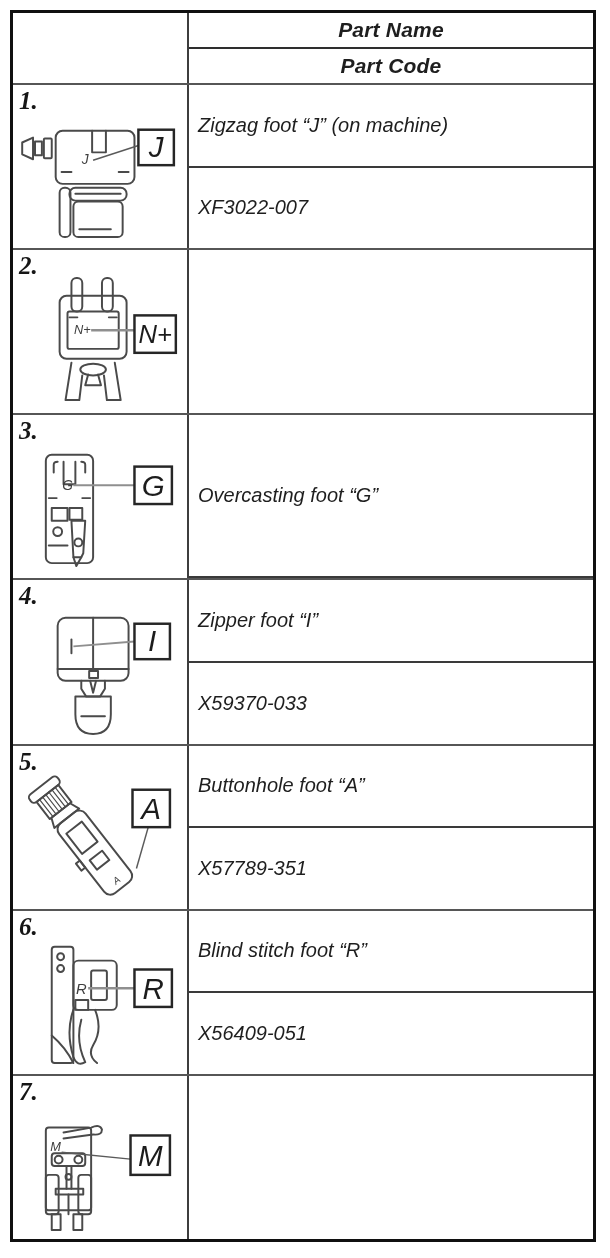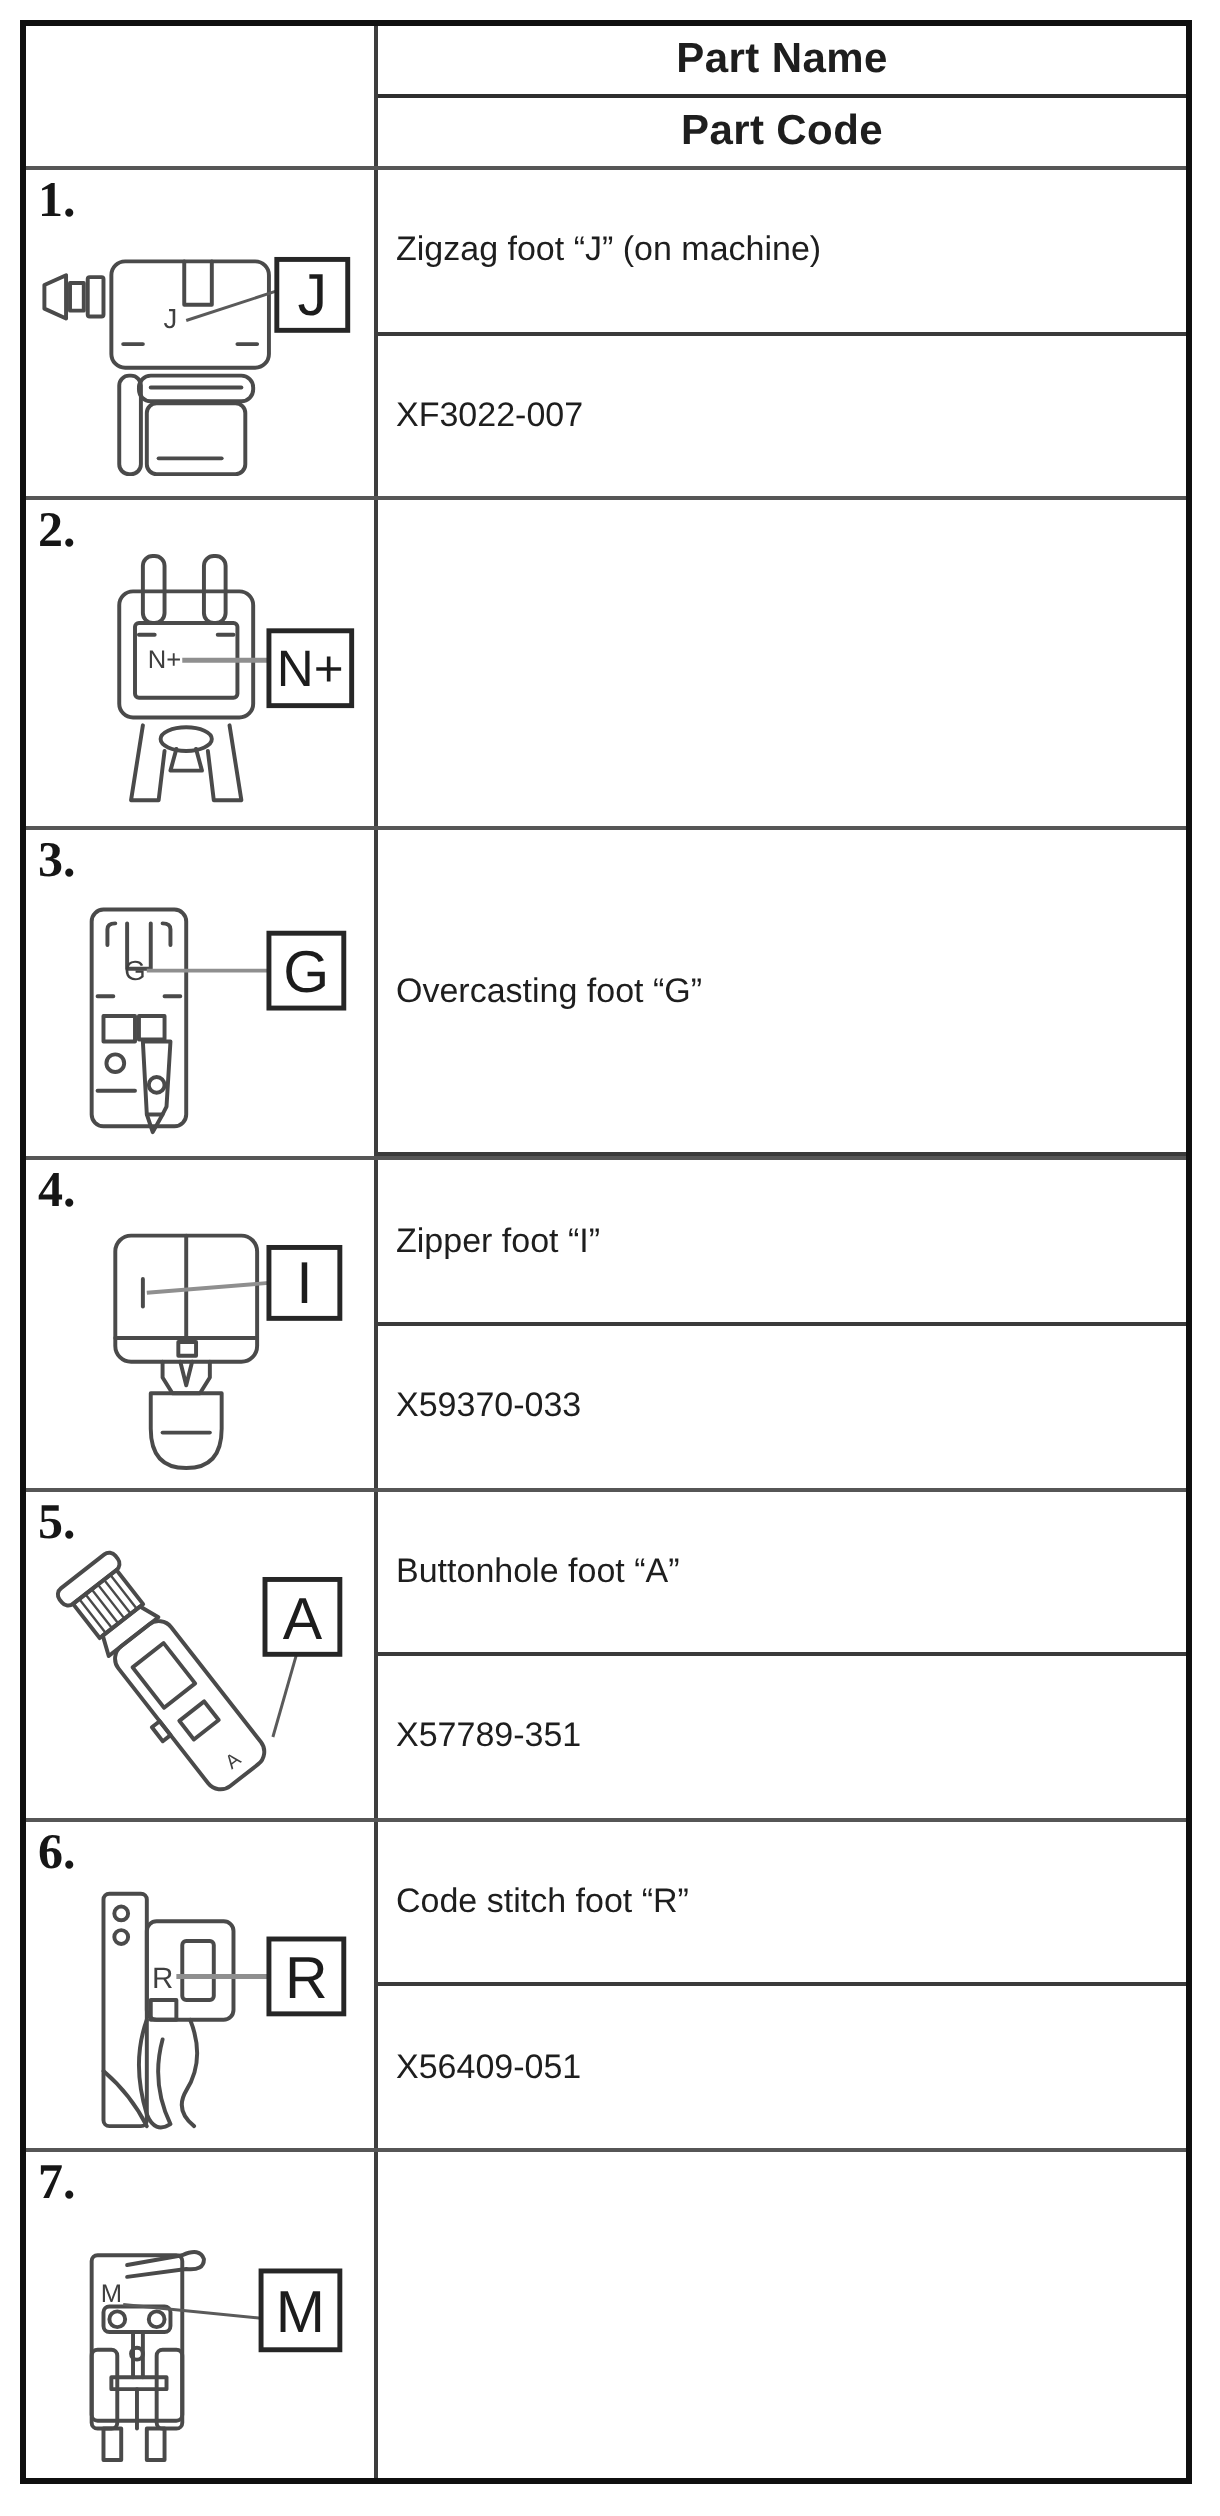--- a/index.html
+++ b/index.html
@@ -1,36 +1,36 @@
 <!DOCTYPE html>
 <html><head>
 <meta charset="utf-8">
 <style>
   html,body{margin:0;padding:0;background:#ffffff;}
   .page{position:relative;width:610px;height:1258px;background:#ffffff;
-        font-family:"Liberation Sans", sans-serif;color:#1e1e1e;overflow:hidden;}
+        font-family:"Liberation Sans", sans-serif;color:#1e1e1e;overflow:hidden;font-style:italic;}
   .parts-table{position:absolute;left:10px;top:10px;width:586px;height:1232px;
         box-sizing:border-box;border:3px solid #101010;display:flex;flex-direction:column;background:#fff;}
   
   .thead{display:flex;flex:0 0 70px;}
   .corner-cell{width:176px;box-sizing:border-box;border-right:2px solid #3d3d3d;}
   .head-right{flex:1;display:flex;flex-direction:column;}
   .head-cell{flex:1;display:flex;align-items:center;justify-content:center;
         font-weight:bold;font-size:21px;letter-spacing:.2px;}
   .head-cell.top{border-bottom:2px solid #2e2e2e;}
   
   .trow{flex:1;display:flex;border-top:2px solid #565656;min-height:0;}
   .cell-illus{width:176px;box-sizing:border-box;border-right:2px solid #3d3d3d;
         position:relative;overflow:hidden;}
   .row-number{position:absolute;top:2px;left:6px;font-family:"Liberation Serif", serif;
         font-weight:bold;font-size:25px;color:#161616;}
   .illus{display:block;margin:26px auto 0;}
   .cell-text{flex:1;display:flex;flex-direction:column;min-width:0;}
   .part-name,.part-code{flex:1;display:flex;align-items:center;
-        padding-left:9px;padding-right:6px;font-size:17px;color:#1e1e1e;}
+        padding-left:9px;padding-right:6px;font-size:20px;color:#1e1e1e;}
   .part-name{border-bottom:2px solid #3a3a3a;}
   
   svg text{font-family:"Liberation Sans", sans-serif;}
   .marking{fill:#3f3f3f;}
   .box-letter{fill:#1c1c1c;text-anchor:middle;}
 </style>
 </head>
 <body>
 
 <div class="page">
@@ -190,21 +190,21 @@
             <path d="M80,74 Q88,94 78,110 Q72,120 82,128"></path>
             <path d="M36,100 Q50,112 58,128"></path>
           </g>
           <text class="marking" x="66" y="58" font-size="15" text-anchor="middle">R</text>
           <path d="M73,52 H120" stroke="#8f8f8f" stroke-width="2.5" fill="none"></path>
           <rect x="120" y="33" width="38" height="38" fill="#ffffff" stroke="#262626" stroke-width="2.5"></rect>
           <text class="box-letter" x="139" y="63" font-size="30">R</text>
         </svg>
       </div>
       <div class="cell-text">
-        <div class="part-name">Code stitch foot “R”</div>
+        <div class="part-name">Blind stitch foot “R”</div>
         <div class="part-code">X56409-051</div>
       </div>
     </div>
 
     <div class="trow">
       <div class="cell-illus">
         <div class="row-number">7.</div>
         <svg class="illus" viewBox="0 0 170 132" width="168" height="130">
           <g stroke="#4a4a4a" stroke-width="2" fill="none" stroke-linejoin="round" stroke-linecap="round">
             <rect x="30" y="26" width="46" height="84" rx="3"></rect>

